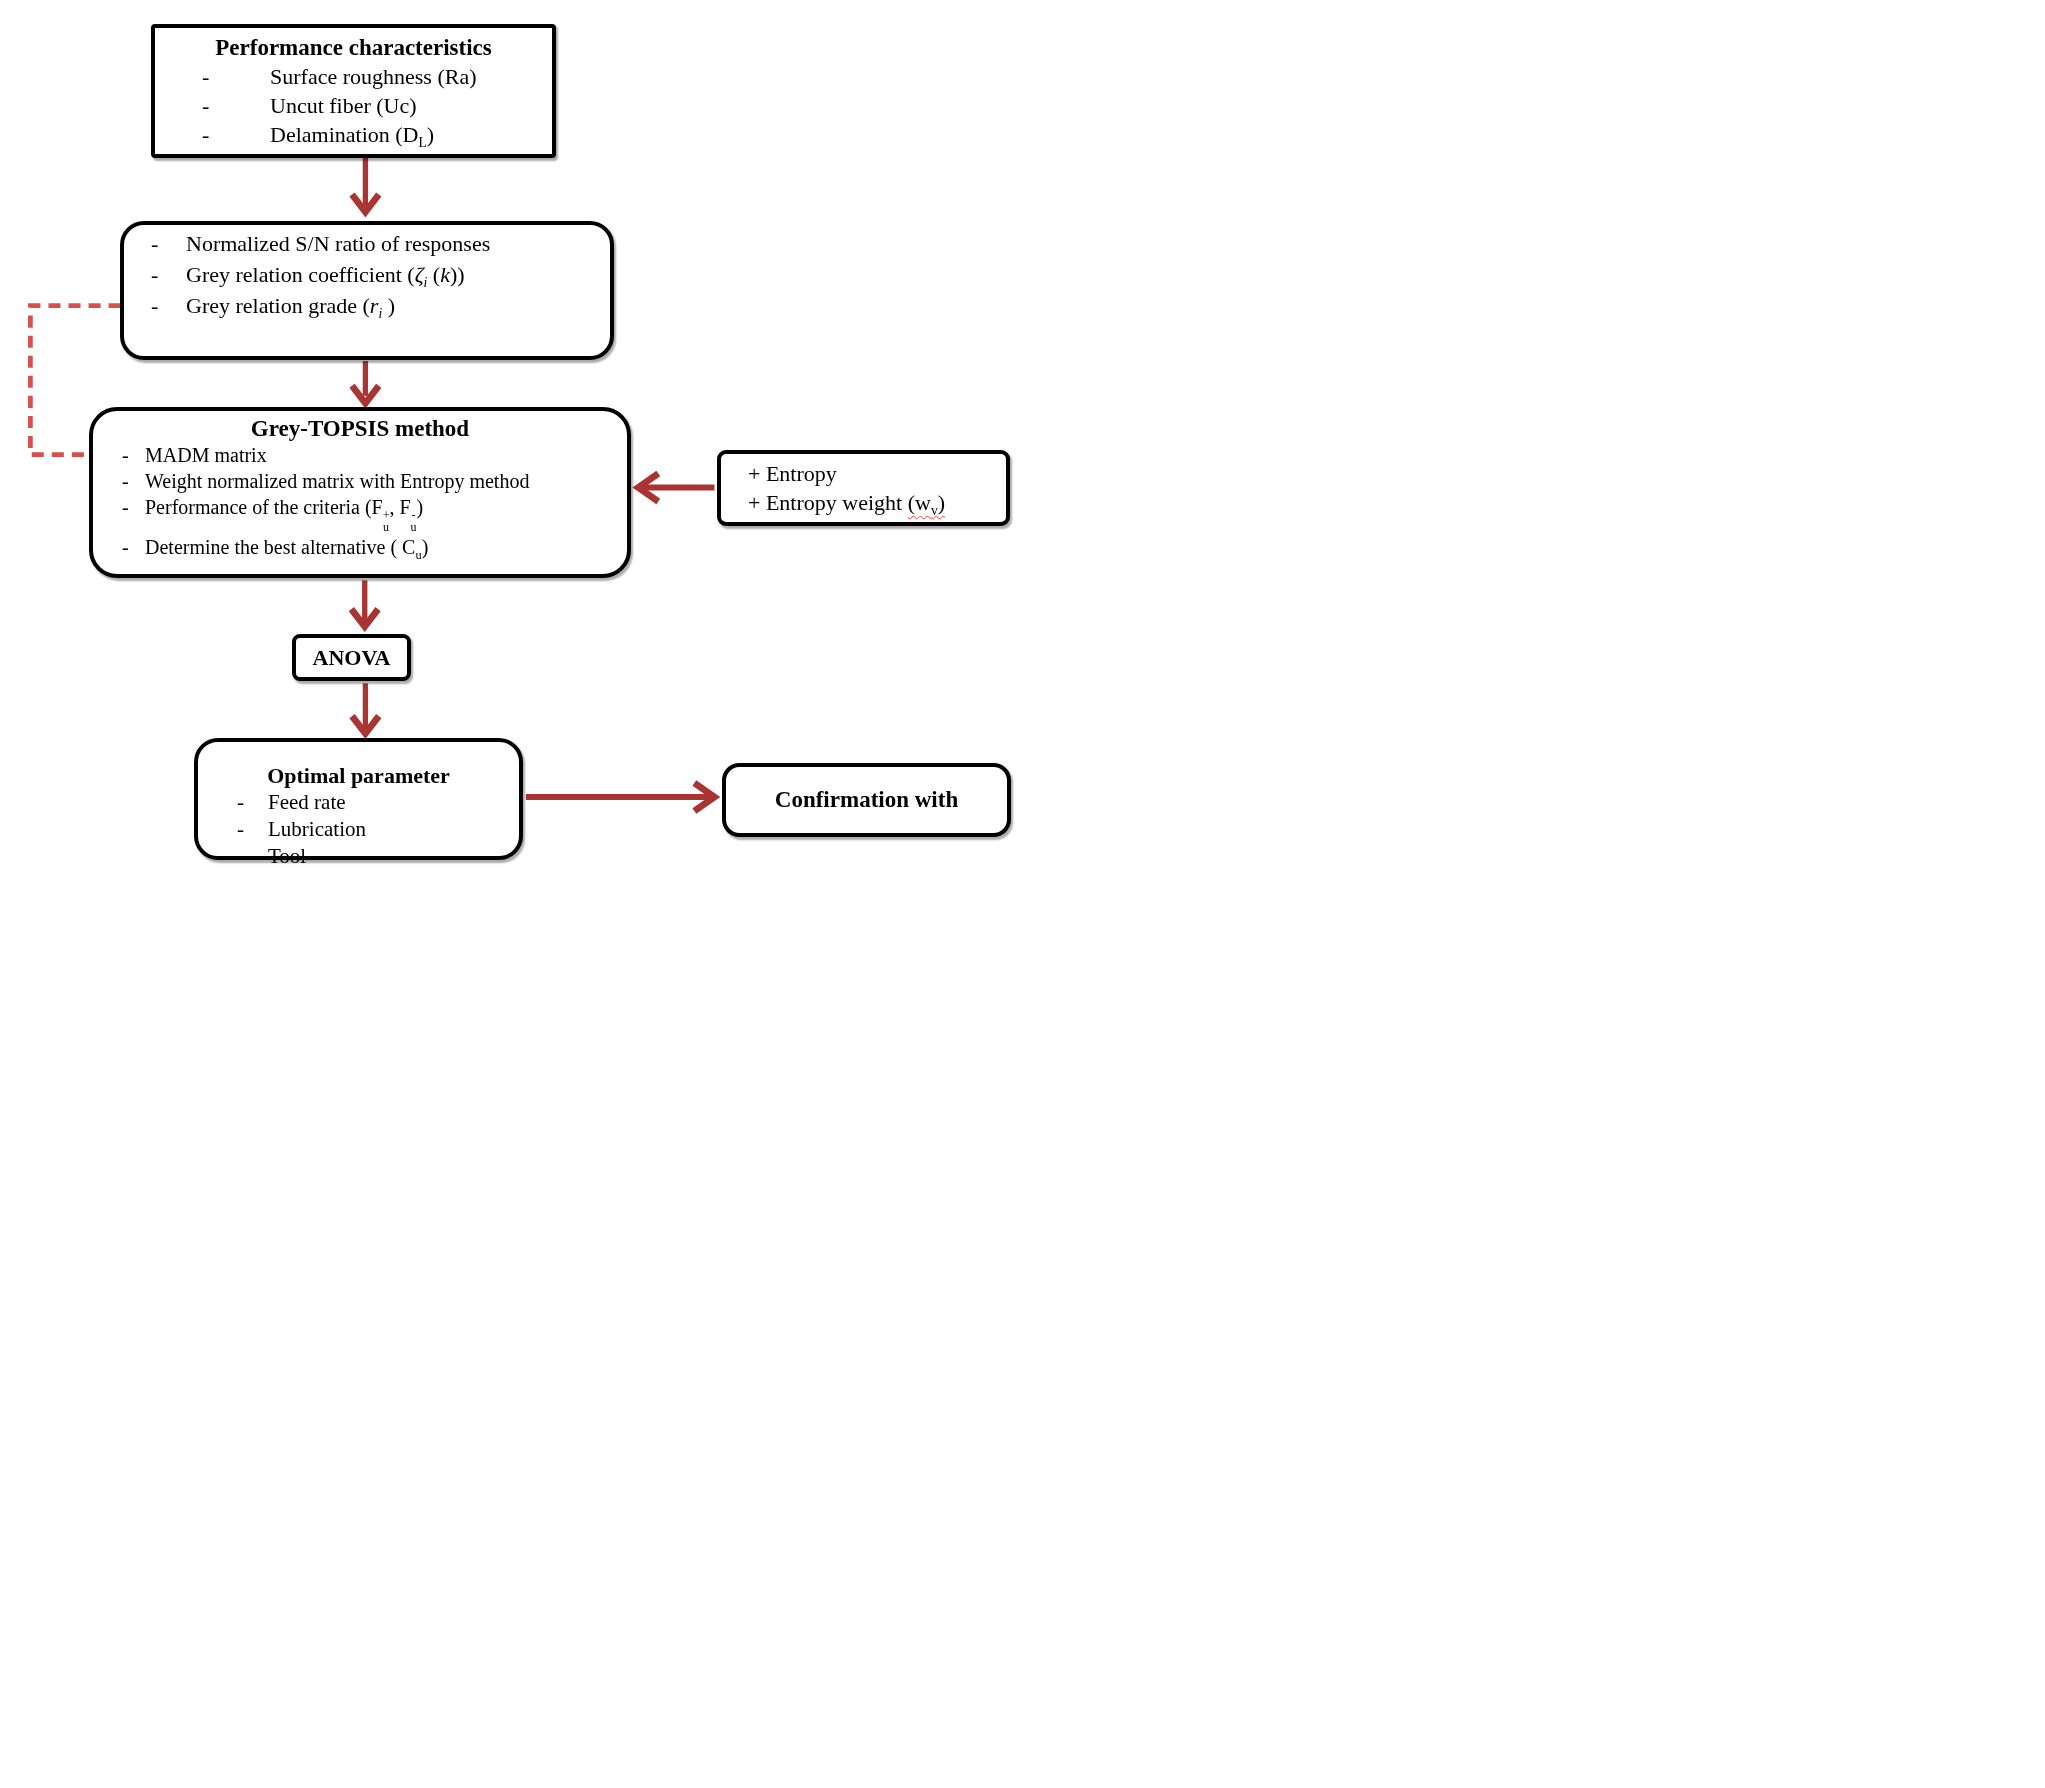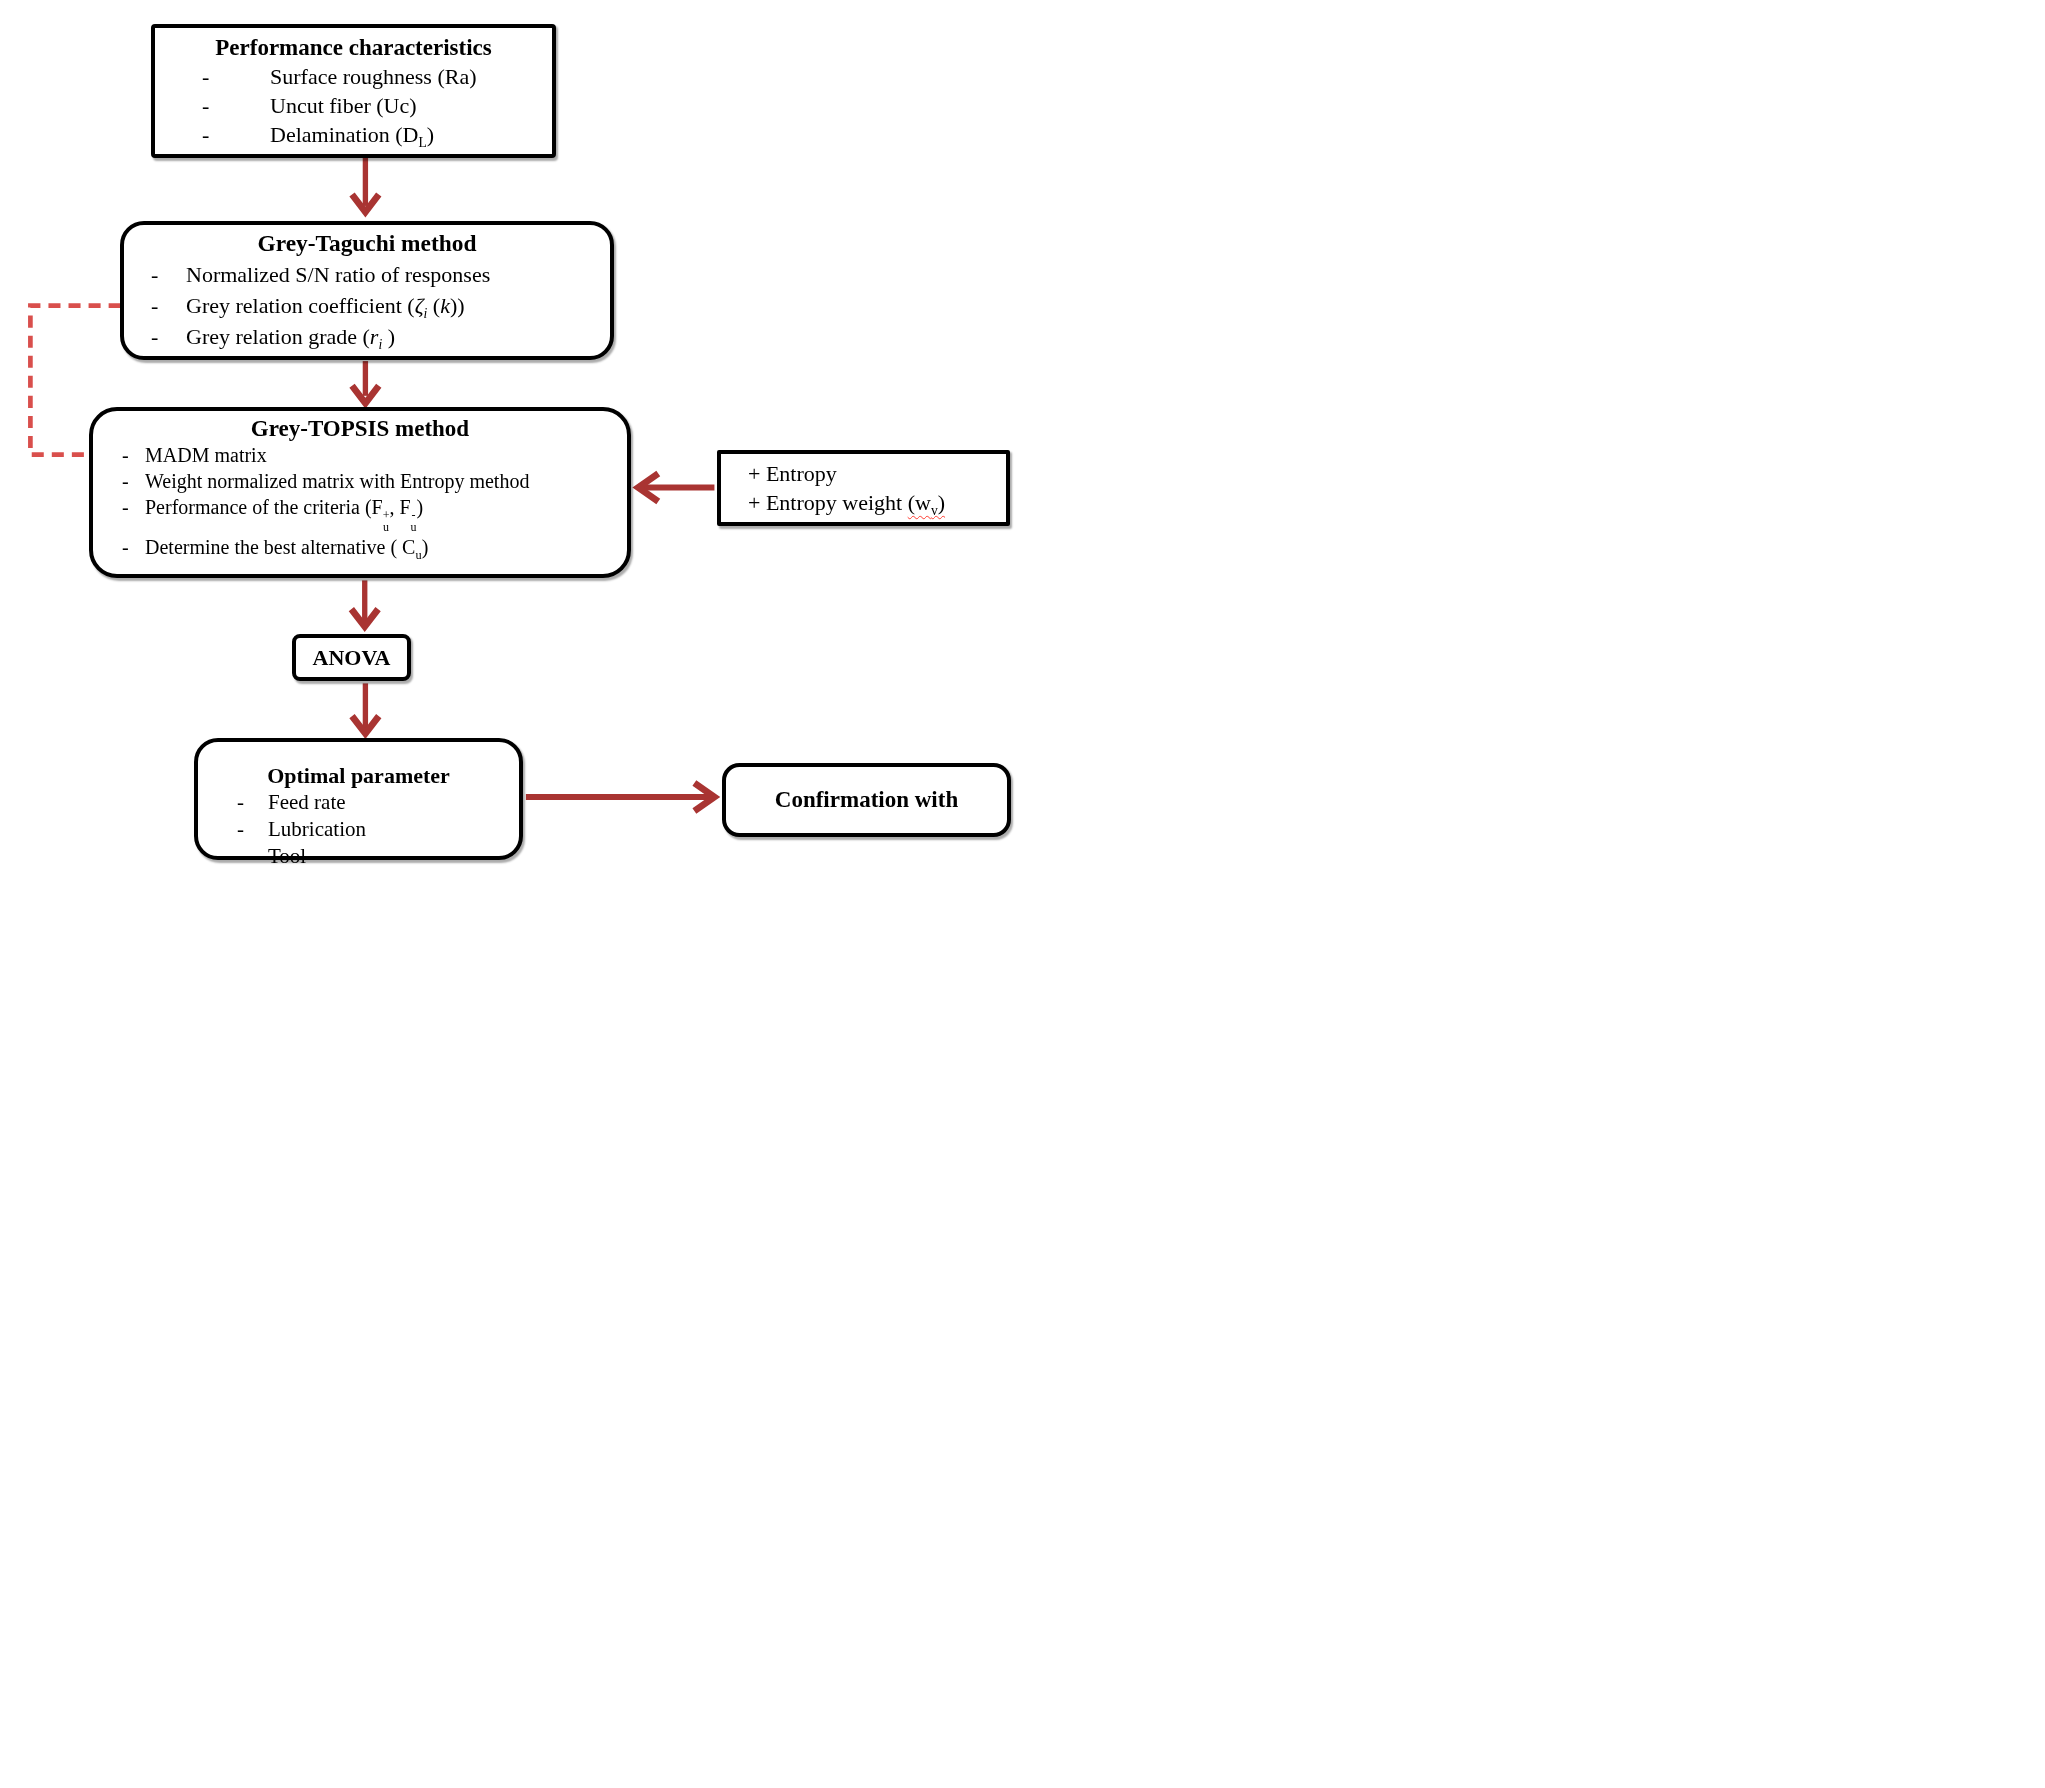--- a/index.html
+++ b/index.html
@@ -54,21 +54,21 @@
   #box-taguchi .bullet{left:27px;}
 
   
   #box-topsis{left:89px;top:407px;width:542px;height:171px;border-radius:28px;padding-top:4.7px;}
   #box-topsis .title{font-size:23px;line-height:26px;}
   #box-topsis .item{font-size:20px;line-height:26px;padding-left:52px;}
   #box-topsis .bullet{left:29px;}
   #box-topsis .wrapok{max-width:441px;}
 
   
-  #box-entropy{left:717px;top:450px;width:293px;height:76px;border-radius:2px;padding:5.4px 0 0 27px;}
+  #box-entropy{left:717px;top:450px;width:293px;height:76px;border-radius:9px;padding:5.4px 0 0 27px;}
   #box-entropy .line{font-size:22px;line-height:29px;white-space:nowrap;}
 
   
   #box-anova{left:292px;top:634px;width:119px;height:47px;border-radius:8px;
     display:flex;align-items:center;justify-content:center;}
   #box-anova .title{font-size:22px;}
 
   
   #box-optimal{left:194px;top:738px;width:329px;height:122px;border-radius:24px;padding-top:20px;}
   #box-optimal .title{font-size:22px;line-height:27px;}
@@ -128,21 +128,20 @@
       <span class="bullet">-</span>
       <span>Uncut fiber (Uc)</span>
     </div>
     <div class="item">
       <span class="bullet">-</span>
       <span><span>Delamination (D</span><sub>L</sub><span>)</span></span>
     </div>
   </div>
 
   <div class="box" id="box-taguchi">
-    <div class="title">Grey-Taguchi method</div>
     <div class="item">
       <span class="bullet">-</span>
       <span>Normalized S/N ratio of responses</span>
     </div>
     <div class="item">
       <span class="bullet">-</span>
       <span><span>Grey relation coefficient (</span><span class="it">ζ</span><sub class="it">i</sub><span> (</span><span class="it">k</span><span>))</span></span>
     </div>
     <div class="item">
       <span class="bullet">-</span>

